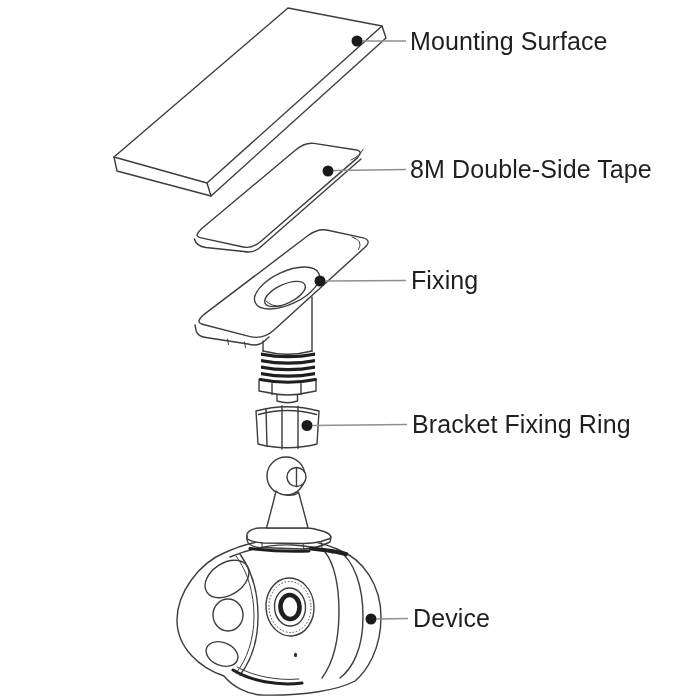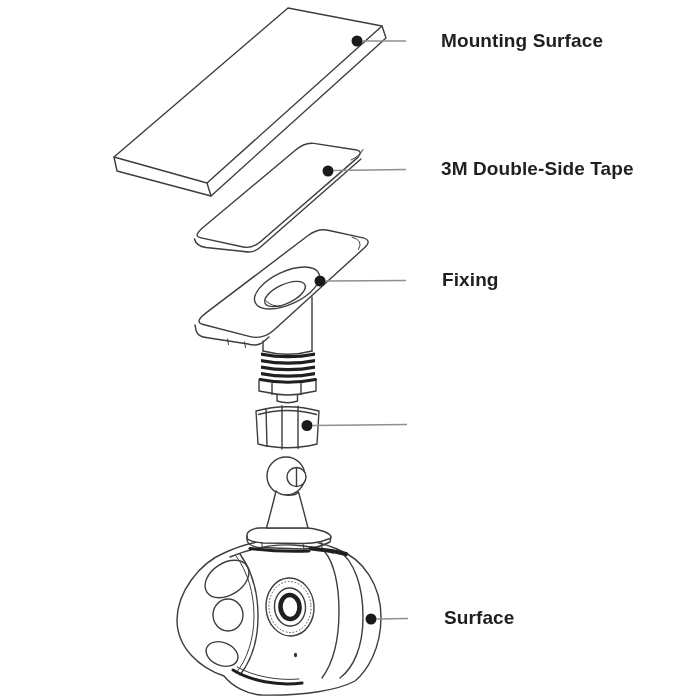--- a/index.html
+++ b/index.html
@@ -17,22 +17,22 @@
   .s1 {fill:none;stroke:var(--line,#3d3d3d);stroke-width:1;stroke-linejoin:round;stroke-linecap:round;}
   .thick{fill:none;stroke:var(--dark,#1f1f1f);stroke-width:3;stroke-linecap:round;}
   .thick4{fill:none;stroke:var(--dark,#1f1f1f);stroke-width:4.2;stroke-linecap:round;}
   .dkband{fill:var(--dark,#1f1f1f);stroke:none;}
   .leader{fill:none;stroke:var(--leader,#8f8f8f);stroke-width:1.4;}
   .dot{fill:var(--dot,#1a1a1a);stroke:none;}
   .lens-knurl{fill:none;stroke:var(--line,#3d3d3d);stroke-width:.9;stroke-dasharray:1.6 1.8;}
   .lens-ring{fill:#ffffff;stroke:var(--dark,#1f1f1f);stroke-width:4.6;}
   .callout-label{
     position:absolute;transform:translateY(-50%);
-    font-size:19px;font-weight:700;letter-spacing:.1px;
-    color:var(--text,#1f1f1f);white-space:nowrap;margin-left:31px;
+    font-size:25px;font-weight:400;letter-spacing:.1px;
+    color:var(--text,#1f1f1f);white-space:nowrap;
   }
 </style>
 </head>
 <body style="background: rgb(255, 255, 255);">
 
 <div id="stage">
 <svg width="700" height="700" viewBox="0 0 700 700" aria-hidden="true">
 
   <g>
     <path class="f" d="M114,157 L288,8 L382,26 L386,38 L211,196 L117,171 Z"></path>
@@ -128,16 +128,17 @@
     <path class="leader" d="M376.5,619 L408,618.5"></path>
     <circle class="dot" cx="357" cy="41" r="5.5"></circle>
     <circle class="dot" cx="328" cy="171" r="5.5"></circle>
     <circle class="dot" cx="320" cy="281" r="5.5"></circle>
     <circle class="dot" cx="307" cy="425.5" r="5.5"></circle>
     <circle class="dot" cx="371" cy="619" r="5.5"></circle>
   </g>
 </svg>
 
 <div class="callout-label" style="left:410px;top:41px">Mounting Surface</div>
-<div class="callout-label" style="left:410px;top:169px">3M Double-Side Tape</div>
+<div class="callout-label" style="left:410px;top:169px">8M Double-Side Tape</div>
 <div class="callout-label" style="left:411px;top:280px">Fixing</div>
-<div class="callout-label" style="left:413px;top:618px">Surface</div>
+<div class="callout-label" style="left:412px;top:424px">Bracket Fixing Ring</div>
+<div class="callout-label" style="left:413px;top:618px">Device</div>
 </div>
 
 </body></html>

